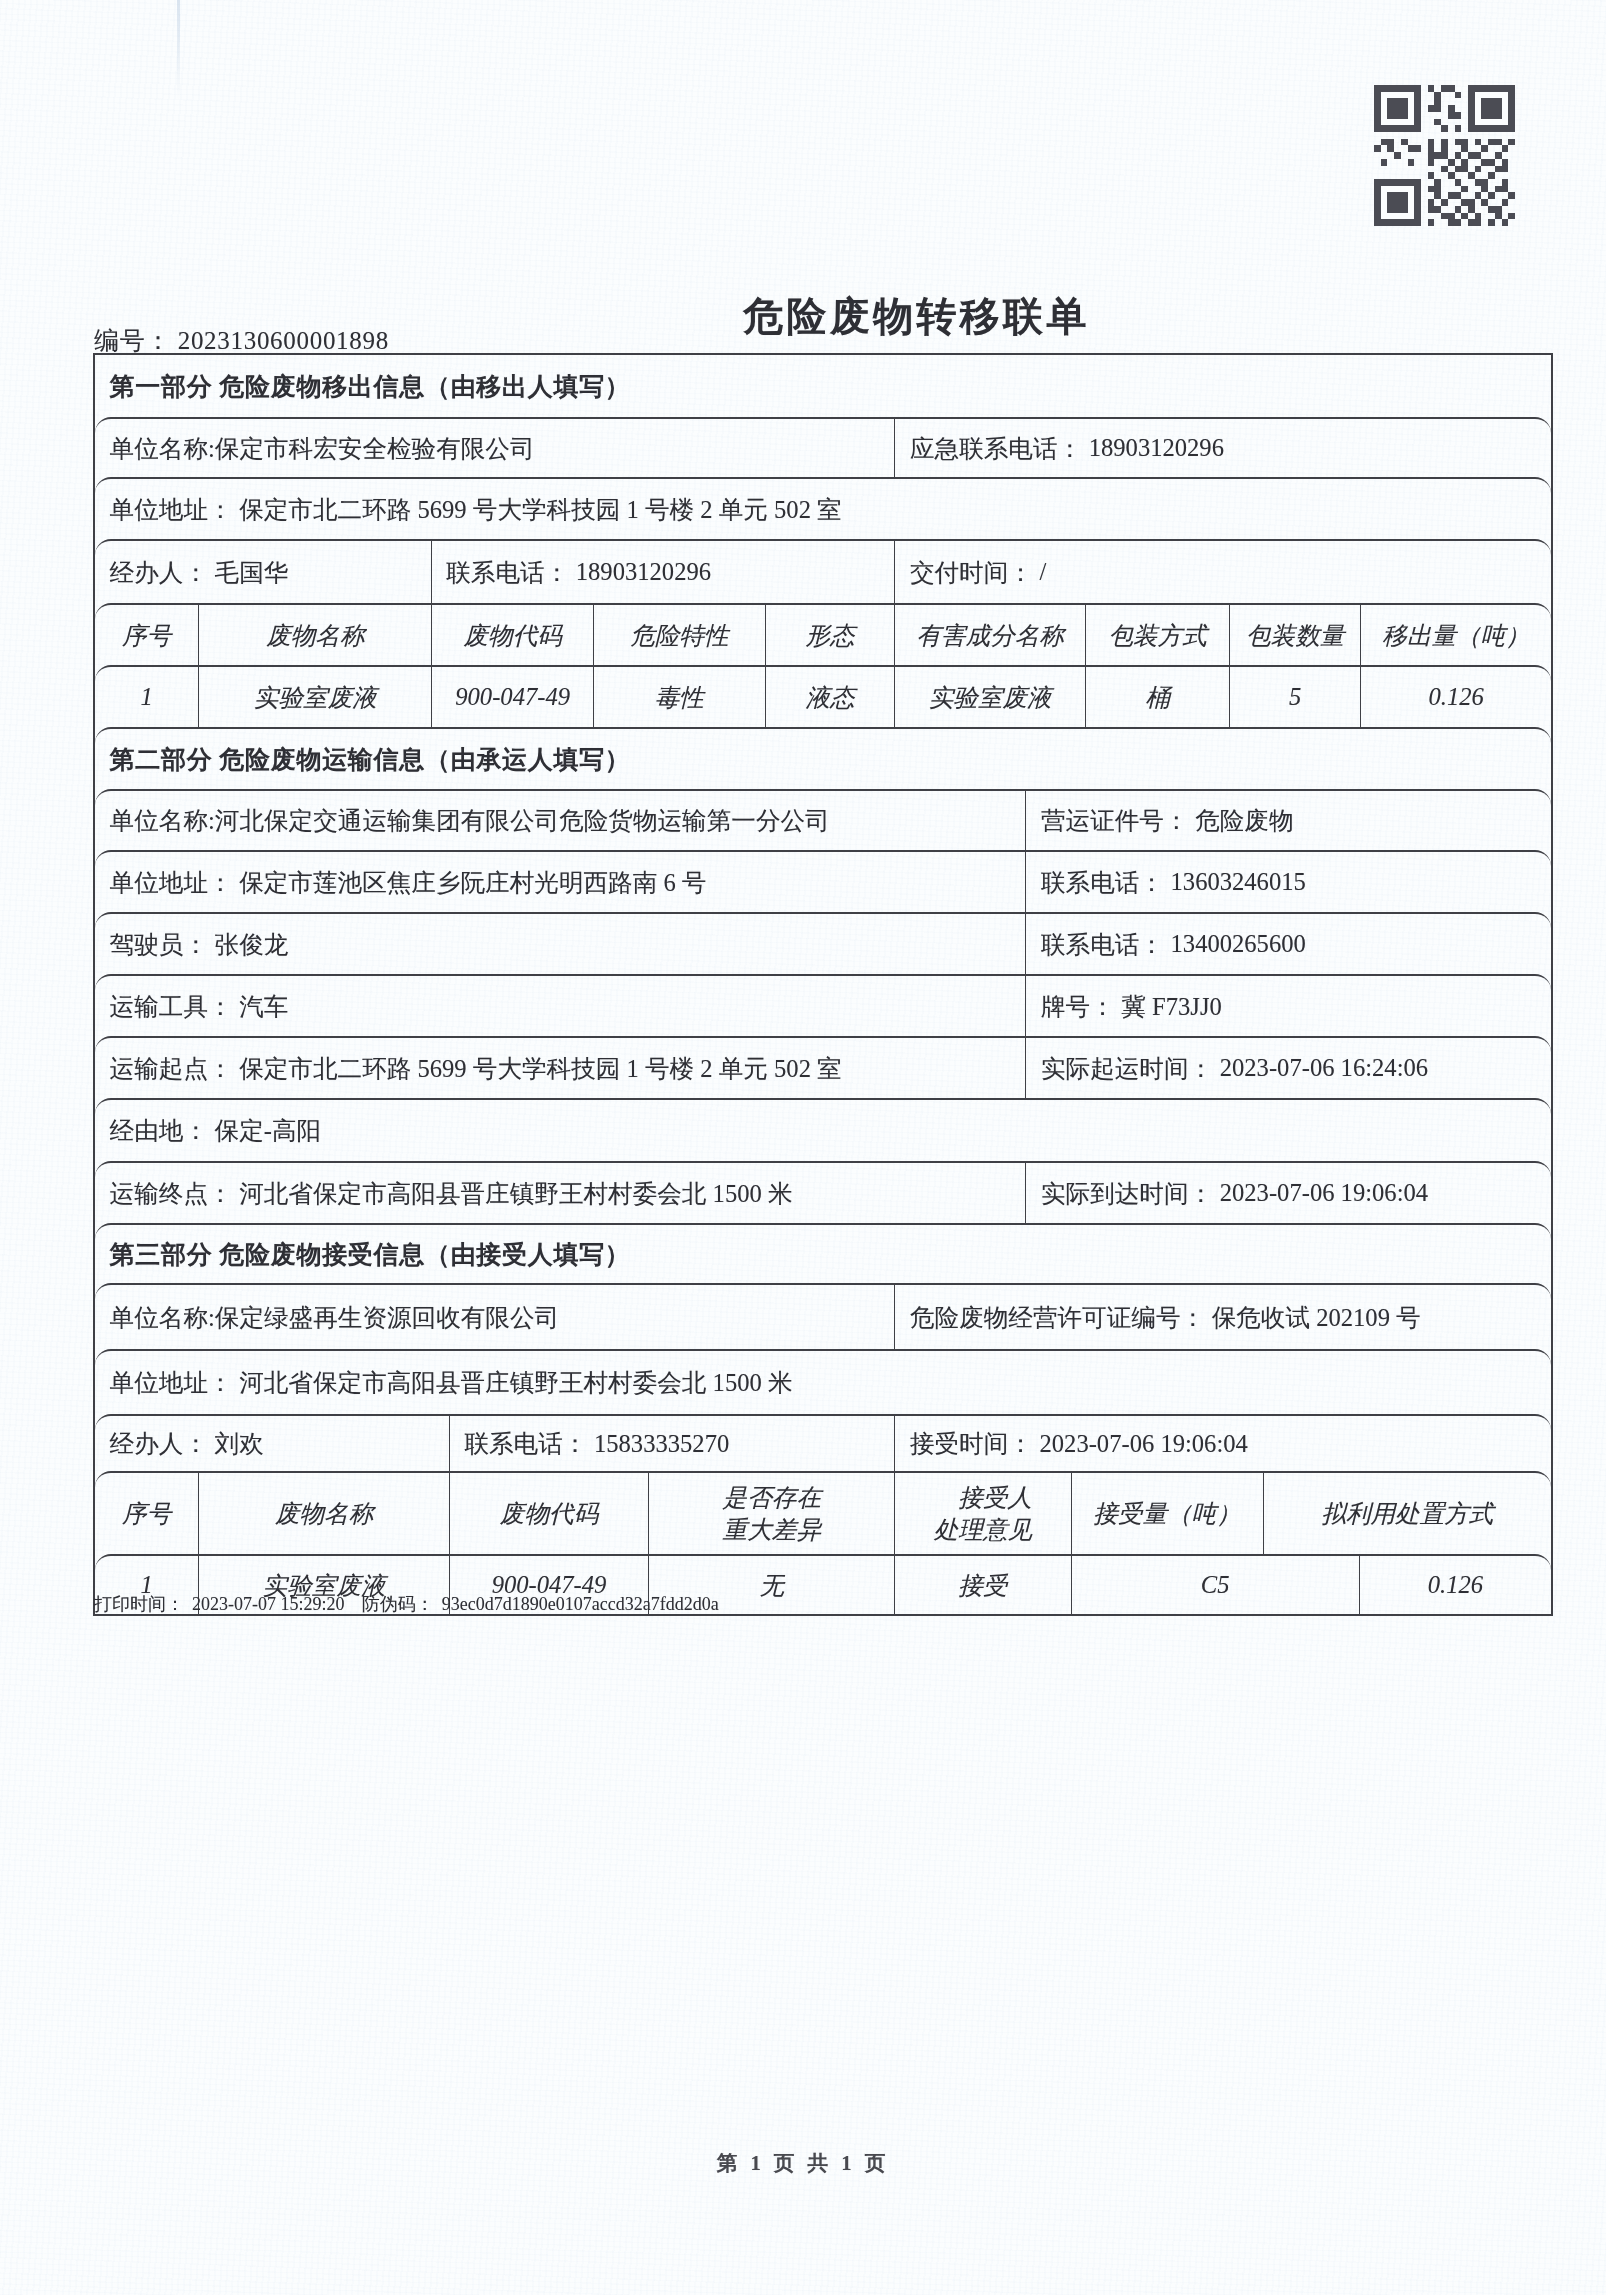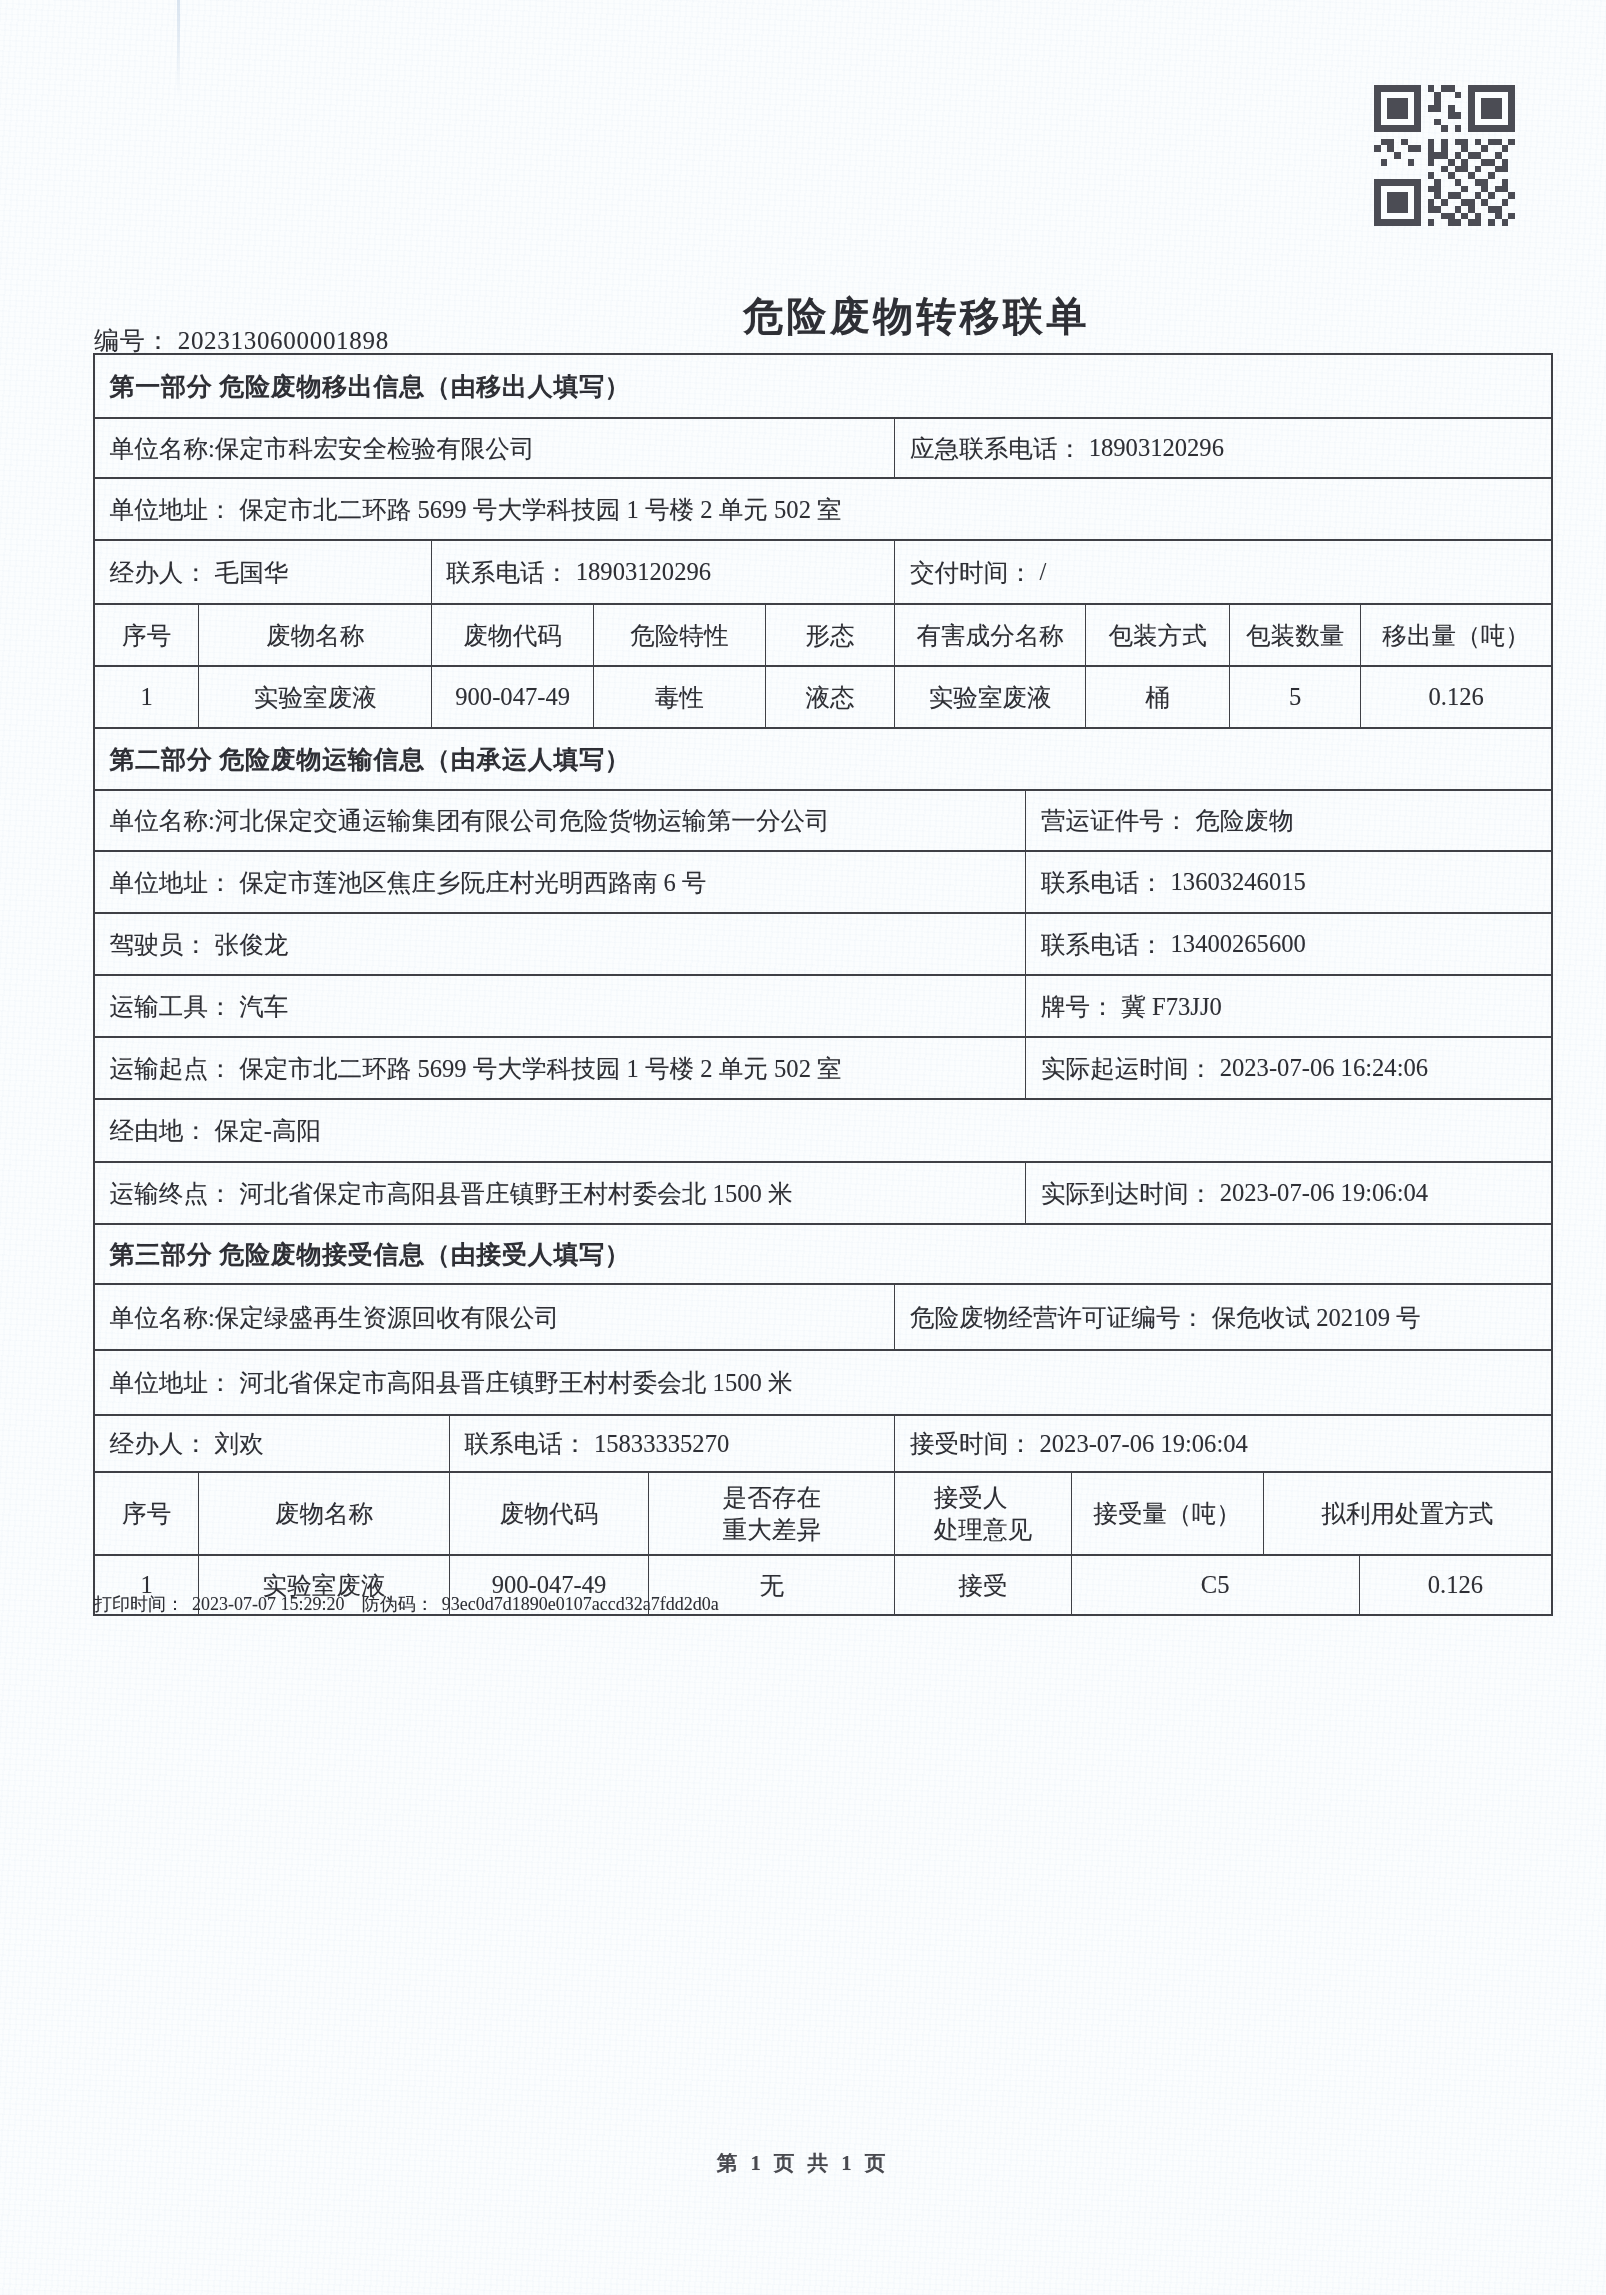--- a/index.html
+++ b/index.html
@@ -14,26 +14,26 @@
     text-shadow:0 0 0.7px rgba(46,47,53,.28);
     overflow:hidden;
   }
   .fold{position:absolute;left:177px;top:0;width:2.7px;height:100px;
     background:linear-gradient(rgba(140,170,205,.30),rgba(140,170,205,0));}
   .qr{position:absolute;left:1374px;top:85px;width:141px;height:141px;}
   .doc-no{position:absolute;left:94px;top:300px;font-size:25px;letter-spacing:0.7px;white-space:nowrap;margin-top:24px;}
   .doc-title{position:absolute;left:651px;top:289px;width:531px;text-align:center;
     font-size:40px;font-weight:bold;letter-spacing:3.3px;white-space:nowrap;}
   .tbl{position:absolute;left:93px;top:353px;width:1460px;border:2.7px solid #3f4046;box-sizing:border-box;}
-  .row{display:flex;border-top:2px solid #3f4046;align-items:stretch;}
+  .row{display:flex;border-top:2px solid #3f4046;align-items:stretch;border-radius:16px;}
   .row:first-child{border-top:none;}
   .c{display:flex;align-items:center;border-left:1.3px solid #3f4046;box-sizing:border-box;
      padding:0 8px 0 14.6px;font-size:24.6px;overflow:hidden;}
   .c:first-child{border-left:none;}
-  .cc{justify-content:center;text-align:left;padding:0 4px;}
+  .cc{justify-content:center;text-align:right;padding:0 4px;font-style:italic;}
   .sec{font-weight:bold;font-size:25px;letter-spacing:0.7px;}
   .lbl{white-space:nowrap;}
   .val{margin-left:6.6px;white-space:nowrap;}
   .grow{flex:1;}
   .pre{white-space:pre-line;line-height:1.28;}
   .print-line{position:absolute;left:94px;top:1592px;font-size:18px;white-space:nowrap;}
   .print-line .val{margin-left:8px;margin-right:17.3px;}
   .page-footer{position:absolute;left:0;top:2149px;width:100%;text-align:center;
     font-size:20.6px;letter-spacing:4px;color:#47484e;font-weight:bold;}
 </style>

